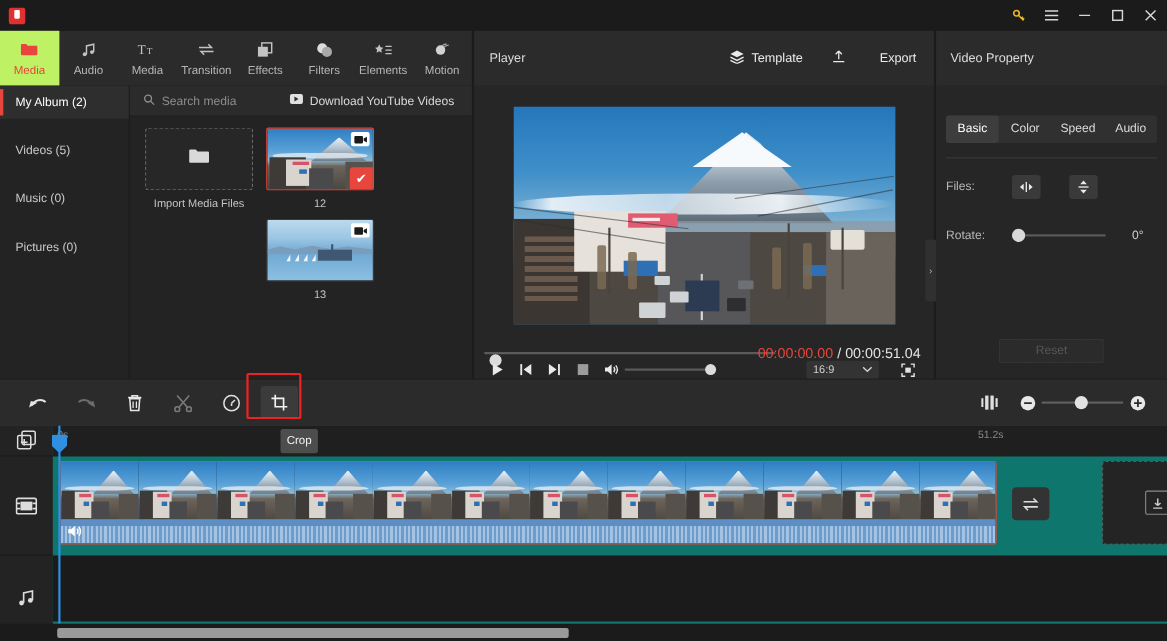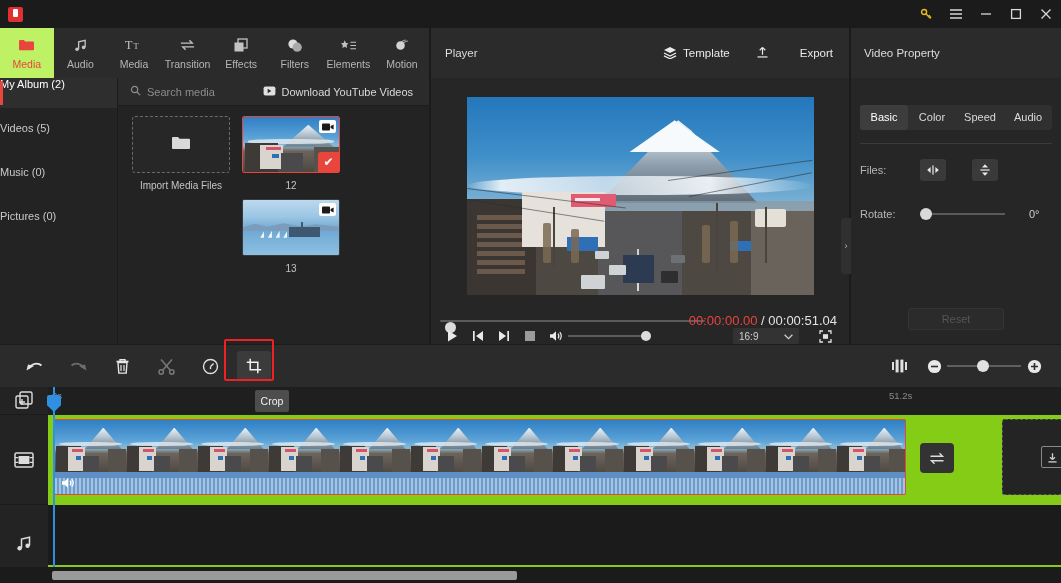--- a/index.html
+++ b/index.html
@@ -49,21 +49,21 @@
 
   
   .leftpanel{
     position:absolute;left:0;top:78px;width:429px;height:266px;background:#232323;
   }
   .albumlist{
     position:absolute;left:0;top:0;width:118px;height:266px;background:#232323;
     border-right:1px solid #1b1b1b;
   }
   .album{
-    height:30px;display:flex;align-items:flex-start;
+    height:30px;display:flex;align-items:center;padding-left:14px;
     font-size:11px;color:#c9c9c9;position:relative;
   }
   .album.active{ background:#2e2e2e; color:#fff; }
   .album.active:before{
     content:"";position:absolute;left:0;top:3px;bottom:3px;width:3px;background:#e8453c;
   }
   .albumgap{height:14px;}
 
   .mediaarea{ position:absolute;left:118px;top:0;right:0;bottom:0;background:#232323;}
   .mediabar{
@@ -218,21 +218,21 @@
   .cropinner{ width:34px;height:30px;background:#3b3b3b;border-radius:3px;display:flex;align-items:center;justify-content:center;color:#f2f2f2;}
   .cropring{ position:absolute;left:-8px;top:-6px;width:50px;height:42px;border:2px solid #ee2222;border-radius:2px;pointer-events:none;}
   .trightgroup{ position:absolute;right:14px;top:0;height:42px;display:flex;align-items:center;gap:0;}
   .zmbtn{ width:26px;height:42px;display:flex;align-items:center;justify-content:center;color:#e8e8e8;}
   .zoomtrack{ position:relative;width:74px;height:42px;}
   .zoomtrack .t{ position:absolute;left:0;top:20px;width:74px;height:2px;background:#5f5f5f;}
   .zoomtrack .k{ position:absolute;left:30px;top:15px;width:12px;height:12px;border-radius:50%;background:#e2e2e2;}
   .splitico{ width:30px;height:42px;display:flex;align-items:center;justify-content:center;color:#e8e8e8;margin-right:6px;}
 
   
-  .timeline{ position:absolute;left:0;top:387px;width:1061px;height:196px;background:#84cc16;}
+  .timeline{ position:absolute;left:0;top:387px;width:1061px;height:196px;background:#0f766e;}
   .trackhdr{ position:absolute;left:0;top:0;width:48px;height:196px;background:#232323;}
   .thcell{ height:60px;display:flex;align-items:center;justify-content:center;color:#dcdcdc;border-bottom:1px solid #1b1b1b;}
   .thcell.first{height:28px;}
   .ruler{ position:absolute;left:48px;top:0;right:0;height:28px;background:#1f1f1f;}
   .rtick{ position:absolute;top:3px;font-size:9.5px;color:#8a8a8a;}
   .playhead{ position:absolute;left:53px;top:0;width:2px;height:196px;background:#2f8fe0;}
   .phhead{ position:absolute;left:-6px;top:8px;width:14px;height:17px;background:#2f8fe0;
     clip-path:polygon(0 0,100% 0,100% 60%,50% 100%,0 60%);border-radius:2px 2px 0 0;}
   .vidtrack{ position:absolute;left:48px;top:28px;right:0;height:90px;}
   .clip{

